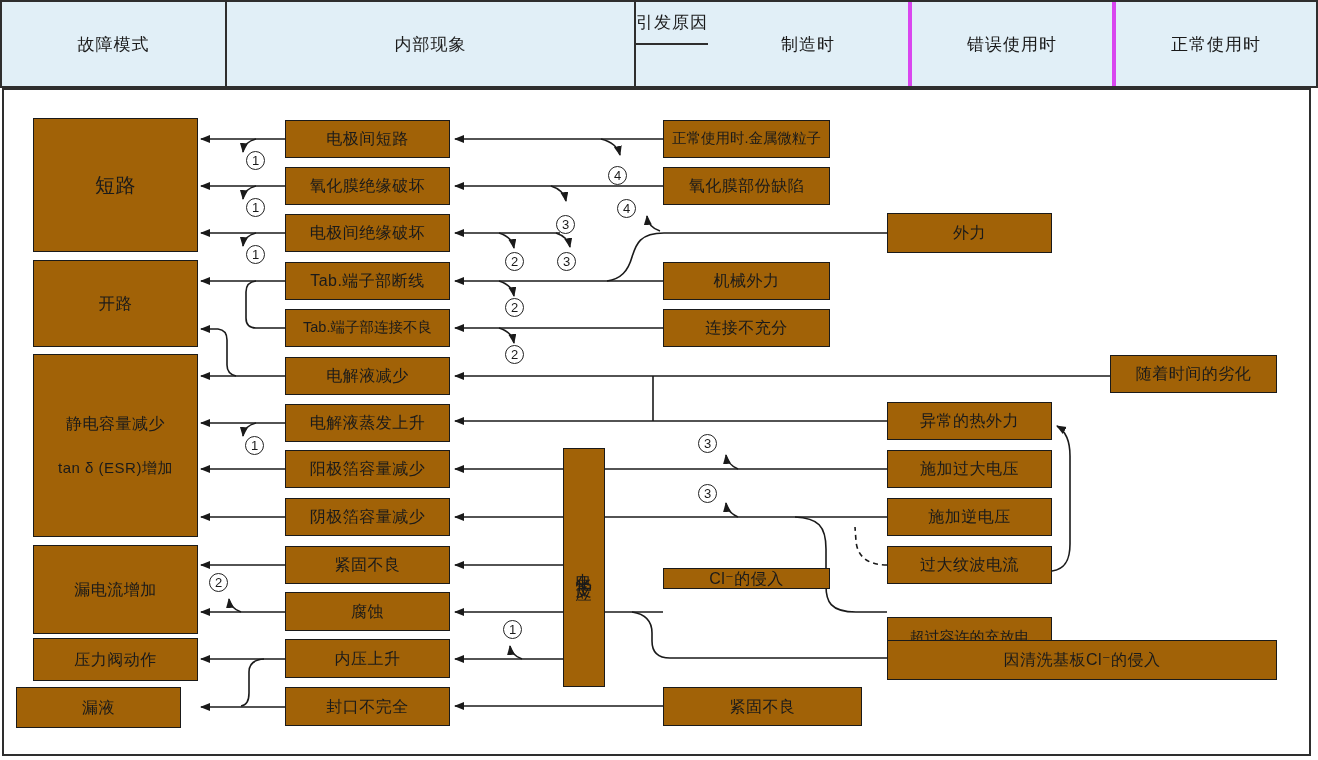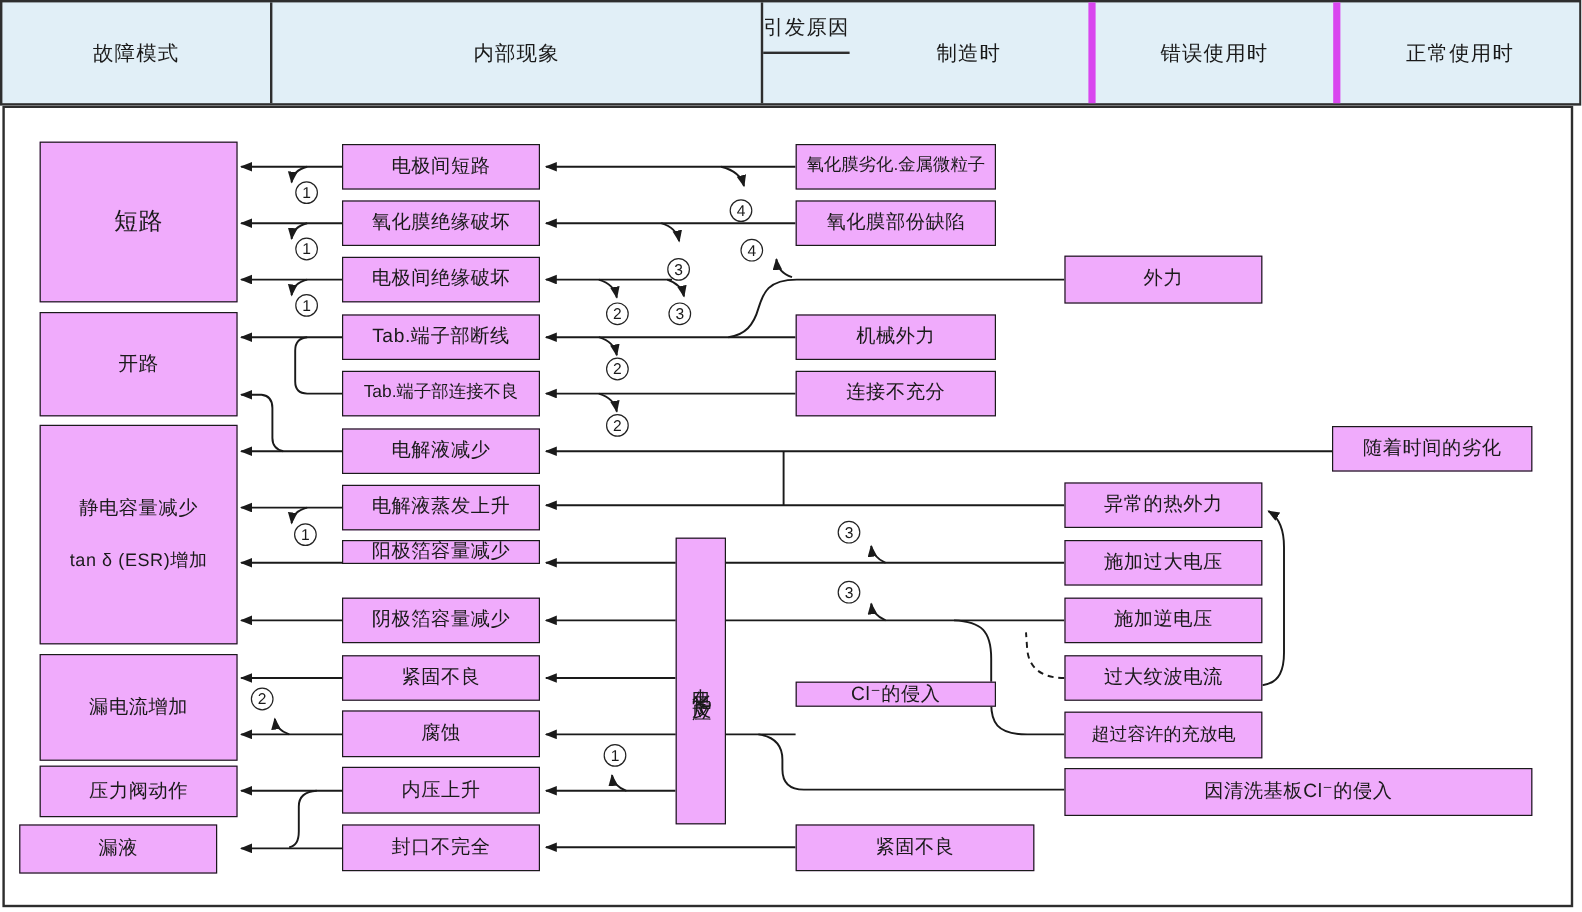--- a/index.html
+++ b/index.html
@@ -8,33 +8,33 @@
   
   .hdr{position:absolute;left:0;top:0;width:1314px;height:84px;
        border:2px solid #2e2e2e;background:#e1eff7;display:flex;}
   .hcell{display:flex;align-items:center;justify-content:center;font-size:17px;letter-spacing:1px;}
   .h-fault{width:223px;border-right:2px solid #2e2e2e;}
   .h-internal{width:407px;border-right:2px solid #2e2e2e;}
   .h-right{flex:1;display:flex;}
   .h-cause{height:41px;border-bottom:2px solid #2e2e2e;display:flex;align-items:center;justify-content:center;font-size:17px;letter-spacing:1px;}
   .h-sub{flex:1;display:flex;}
   .h-sub .hcell{flex:1;}
-  .h-sub .hcell + .hcell{border-left:6px solid #d946ef;}
+  .h-sub .hcell + .hcell{border-left:4px solid #d946ef;}
   
   .frame{position:absolute;left:2px;top:88px;width:1305px;height:664px;border:2px solid #2e2e2e;background:#fff;}
   
   svg.wires{position:absolute;left:0;top:0;z-index:1;}
   .wire{stroke:#1a1a1a;stroke-width:1.6;fill:none;}
   .dashed{stroke-dasharray:5 4;}
   
-  .bx{position:absolute;z-index:2;background:#f0abfc;border:1.5px solid #1a1a1a;
+  .bx{position:absolute;z-index:2;background:#a16207;border:1.5px solid #1a1a1a;
       display:flex;align-items:center;justify-content:center;text-align:center;
       font-size:16px;letter-spacing:0.5px;box-sizing:border-box;line-height:1.2;}
   .bx.small{font-size:14.5px;letter-spacing:0;}
-  .bx.med{font-size:15px;letter-spacing:0;}
+  .bx.med{font-size:15px;letter-spacing:0;margin-top:24px;}
   .cap2{flex-direction:column;gap:26px;}
   .vbox{writing-mode:vertical-rl;text-orientation:upright;letter-spacing:3px;font-size:16px;}
   
   .cnum{position:absolute;z-index:3;width:19px;height:19px;border:1.4px solid #222;border-radius:50%;
         background:#fff;display:flex;align-items:center;justify-content:center;
         font-size:13px;line-height:1;box-sizing:border-box;}
 </style>
 </head>
 <body>
 
@@ -127,29 +127,29 @@
   <div class="bx" style="left:33px;top:638px;width:165px;height:43px">压力阀动作</div>
   <div class="bx" style="left:16px;top:687px;width:165px;height:41px">漏液</div>
 
   <div class="bx" style="left:285px;top:120px;width:165px;height:38px">电极间短路</div>
   <div class="bx" style="left:285px;top:167px;width:165px;height:38px">氧化膜绝缘破坏</div>
   <div class="bx" style="left:285px;top:214px;width:165px;height:38px">电极间绝缘破坏</div>
   <div class="bx" style="left:285px;top:262px;width:165px;height:38px">Tab.端子部断线</div>
   <div class="bx small" style="left:285px;top:309px;width:165px;height:38px">Tab.端子部连接不良</div>
   <div class="bx" style="left:285px;top:357px;width:165px;height:38px">电解液减少</div>
   <div class="bx" style="left:285px;top:404px;width:165px;height:38px">电解液蒸发上升</div>
-  <div class="bx" style="left:285px;top:450px;width:165px;height:20px">阳极箔容量减少</div>
+  <div class="bx" style="left:285px;top:450px;width:165px;height:38px">阳极箔容量减少</div>
   <div class="bx" style="left:285px;top:498px;width:165px;height:38px">阴极箔容量减少</div>
   <div class="bx" style="left:285px;top:546px;width:165px;height:38px">紧固不良</div>
   <div class="bx" style="left:285px;top:592px;width:165px;height:39px">腐蚀</div>
   <div class="bx" style="left:285px;top:639px;width:165px;height:39px">内压上升</div>
   <div class="bx" style="left:285px;top:687px;width:165px;height:39px">封口不完全</div>
   <div class="bx vbox" style="left:563px;top:448px;width:42px;height:239px">电化学反应</div>
 
-  <div class="bx small" style="left:663px;top:120px;width:167px;height:38px">氧化膜劣化.金属微粒子</div>
+  <div class="bx small" style="left:663px;top:120px;width:167px;height:38px">正常使用时.金属微粒子</div>
   <div class="bx" style="left:663px;top:167px;width:167px;height:38px">氧化膜部份缺陷</div>
   <div class="bx" style="left:663px;top:262px;width:167px;height:38px">机械外力</div>
   <div class="bx" style="left:663px;top:309px;width:167px;height:38px">连接不充分</div>
   <div class="bx" style="left:663px;top:568px;width:167px;height:21px">Cl⁻的侵入</div>
   <div class="bx" style="left:663px;top:687px;width:199px;height:39px">紧固不良</div>
 
   <div class="bx" style="left:887px;top:213px;width:165px;height:40px">外力</div>
   <div class="bx" style="left:887px;top:402px;width:165px;height:38px">异常的热外力</div>
   <div class="bx" style="left:887px;top:450px;width:165px;height:38px">施加过大电压</div>
   <div class="bx" style="left:887px;top:498px;width:165px;height:38px">施加逆电压</div>

